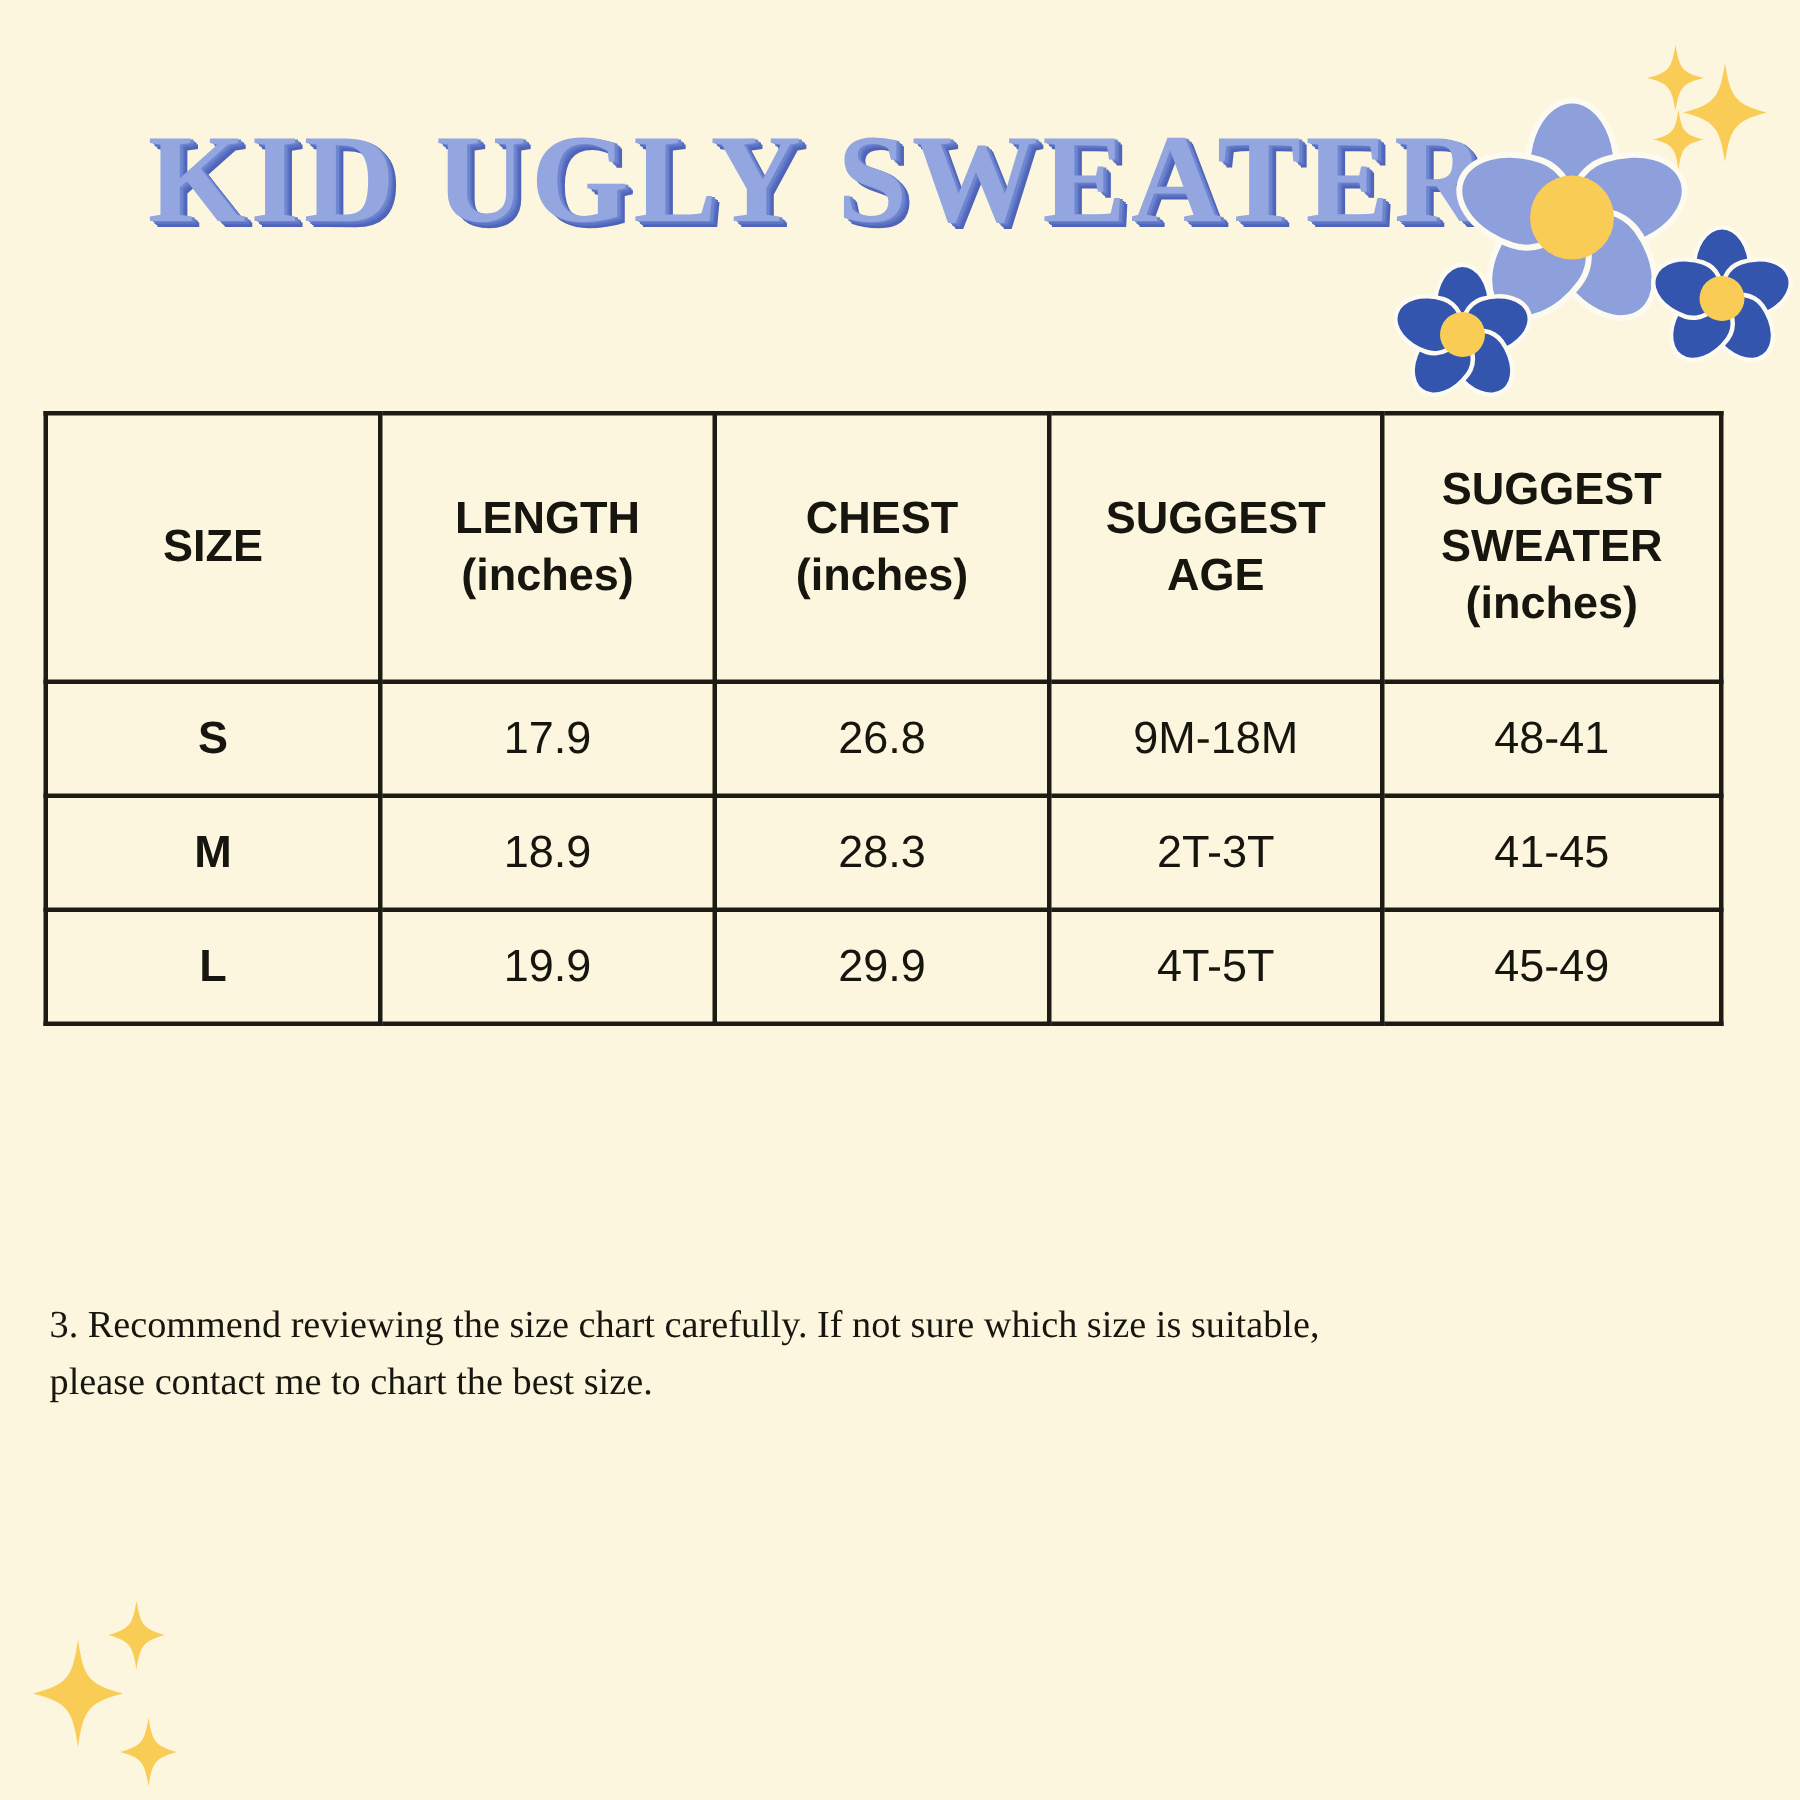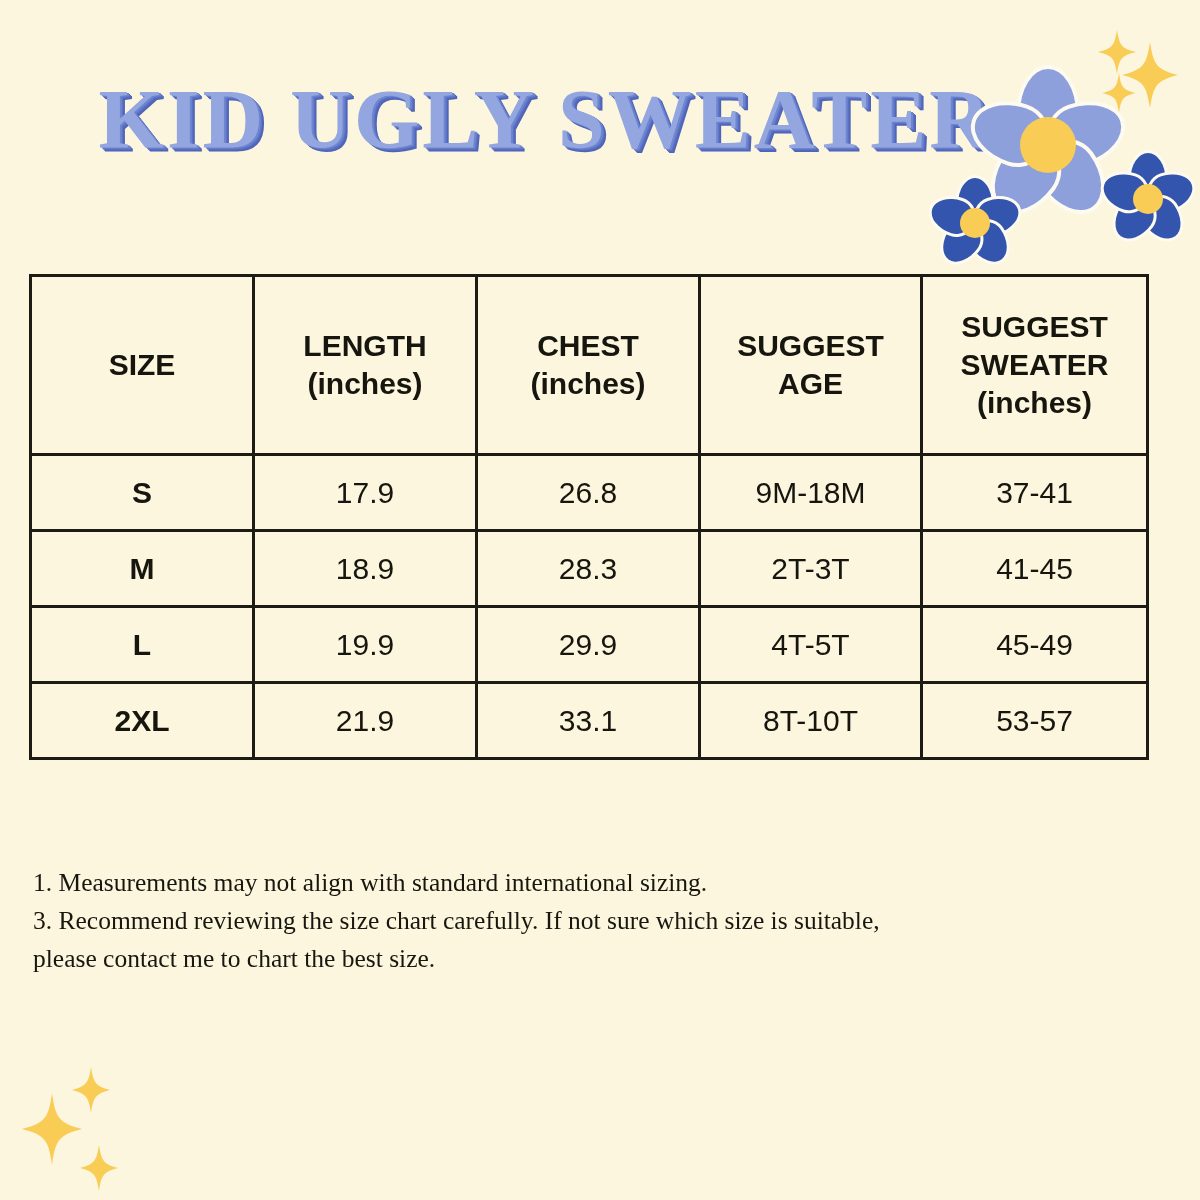--- a/index.html
+++ b/index.html
@@ -187,48 +187,40 @@
         <span>(inches)</span>
       </th>
     </tr>
   </thead>
   <tbody>
     <tr>
       <td class="size-cell">S</td>
       <td>17.9</td>
       <td>26.8</td>
       <td>9M-18M</td>
-      <td>37-41</td>
+      <td>48-41</td>
     </tr>
     <tr>
       <td class="size-cell">M</td>
       <td>18.9</td>
       <td>28.3</td>
       <td>2T-3T</td>
       <td>41-45</td>
     </tr>
     <tr>
       <td class="size-cell">L</td>
       <td>19.9</td>
       <td>29.9</td>
       <td>4T-5T</td>
       <td>45-49</td>
     </tr>
-    <tr>
-      <td class="size-cell">2XL</td>
-      <td>21.9</td>
-      <td>33.1</td>
-      <td>8T-10T</td>
-      <td>53-57</td>
-    </tr>
   </tbody>
 </table>
 
 <div id="notes">
-  <p>1. Measurements may not align with standard international sizing.</p>
   <p>3. Recommend reviewing the size chart carefully. If not sure which size is suitable,</p>
   <p>please contact me to chart the best size.</p>
 </div>
 
 <div class="deco-layer" style="left:10px; top:1065px; width:200px; height:135px;">
   <svg class="sparkle" style="left:12px; top:28px;" width="60" height="72" viewBox="0 0 60 72">
     <path d="M30 0 C33.5 24 36 30 60 36 C36 42 33.5 48 30 72 C26.5 48 24 42 0 36 C24 30 26.5 24 30 0 Z" fill="#f9cc55"></path>
   </svg>
   <svg class="sparkle" style="left:62px; top:2px;" width="38" height="46" viewBox="0 0 38 46">
     <path d="M19 0 C21.5 15.5 23 19 38 23 C23 27 21.5 30.5 19 46 C16.5 30.5 15 27 0 23 C15 19 16.5 15.5 19 0 Z" fill="#f9cc55"></path>

